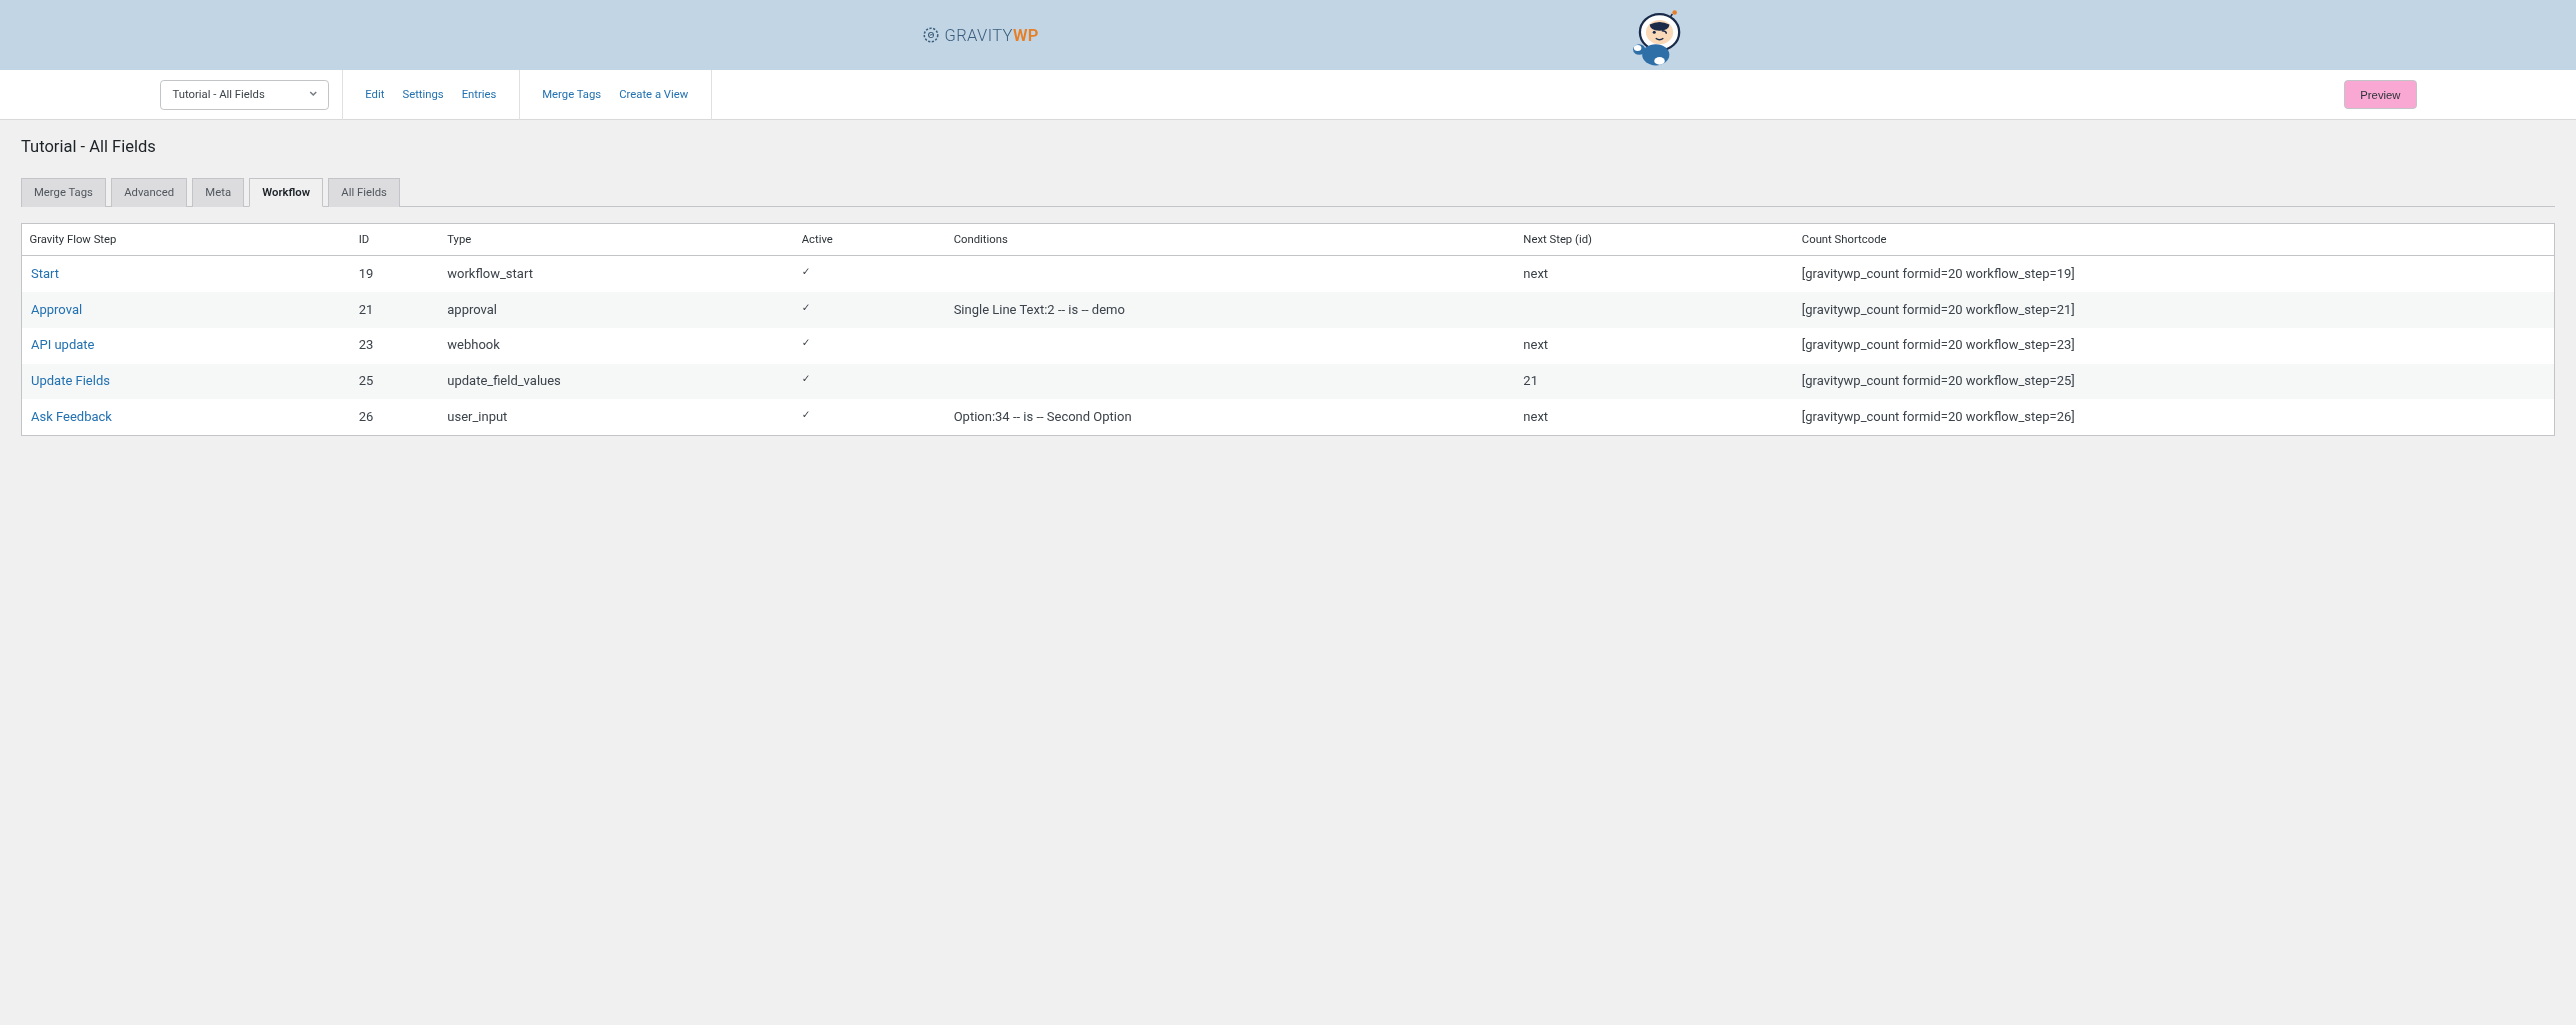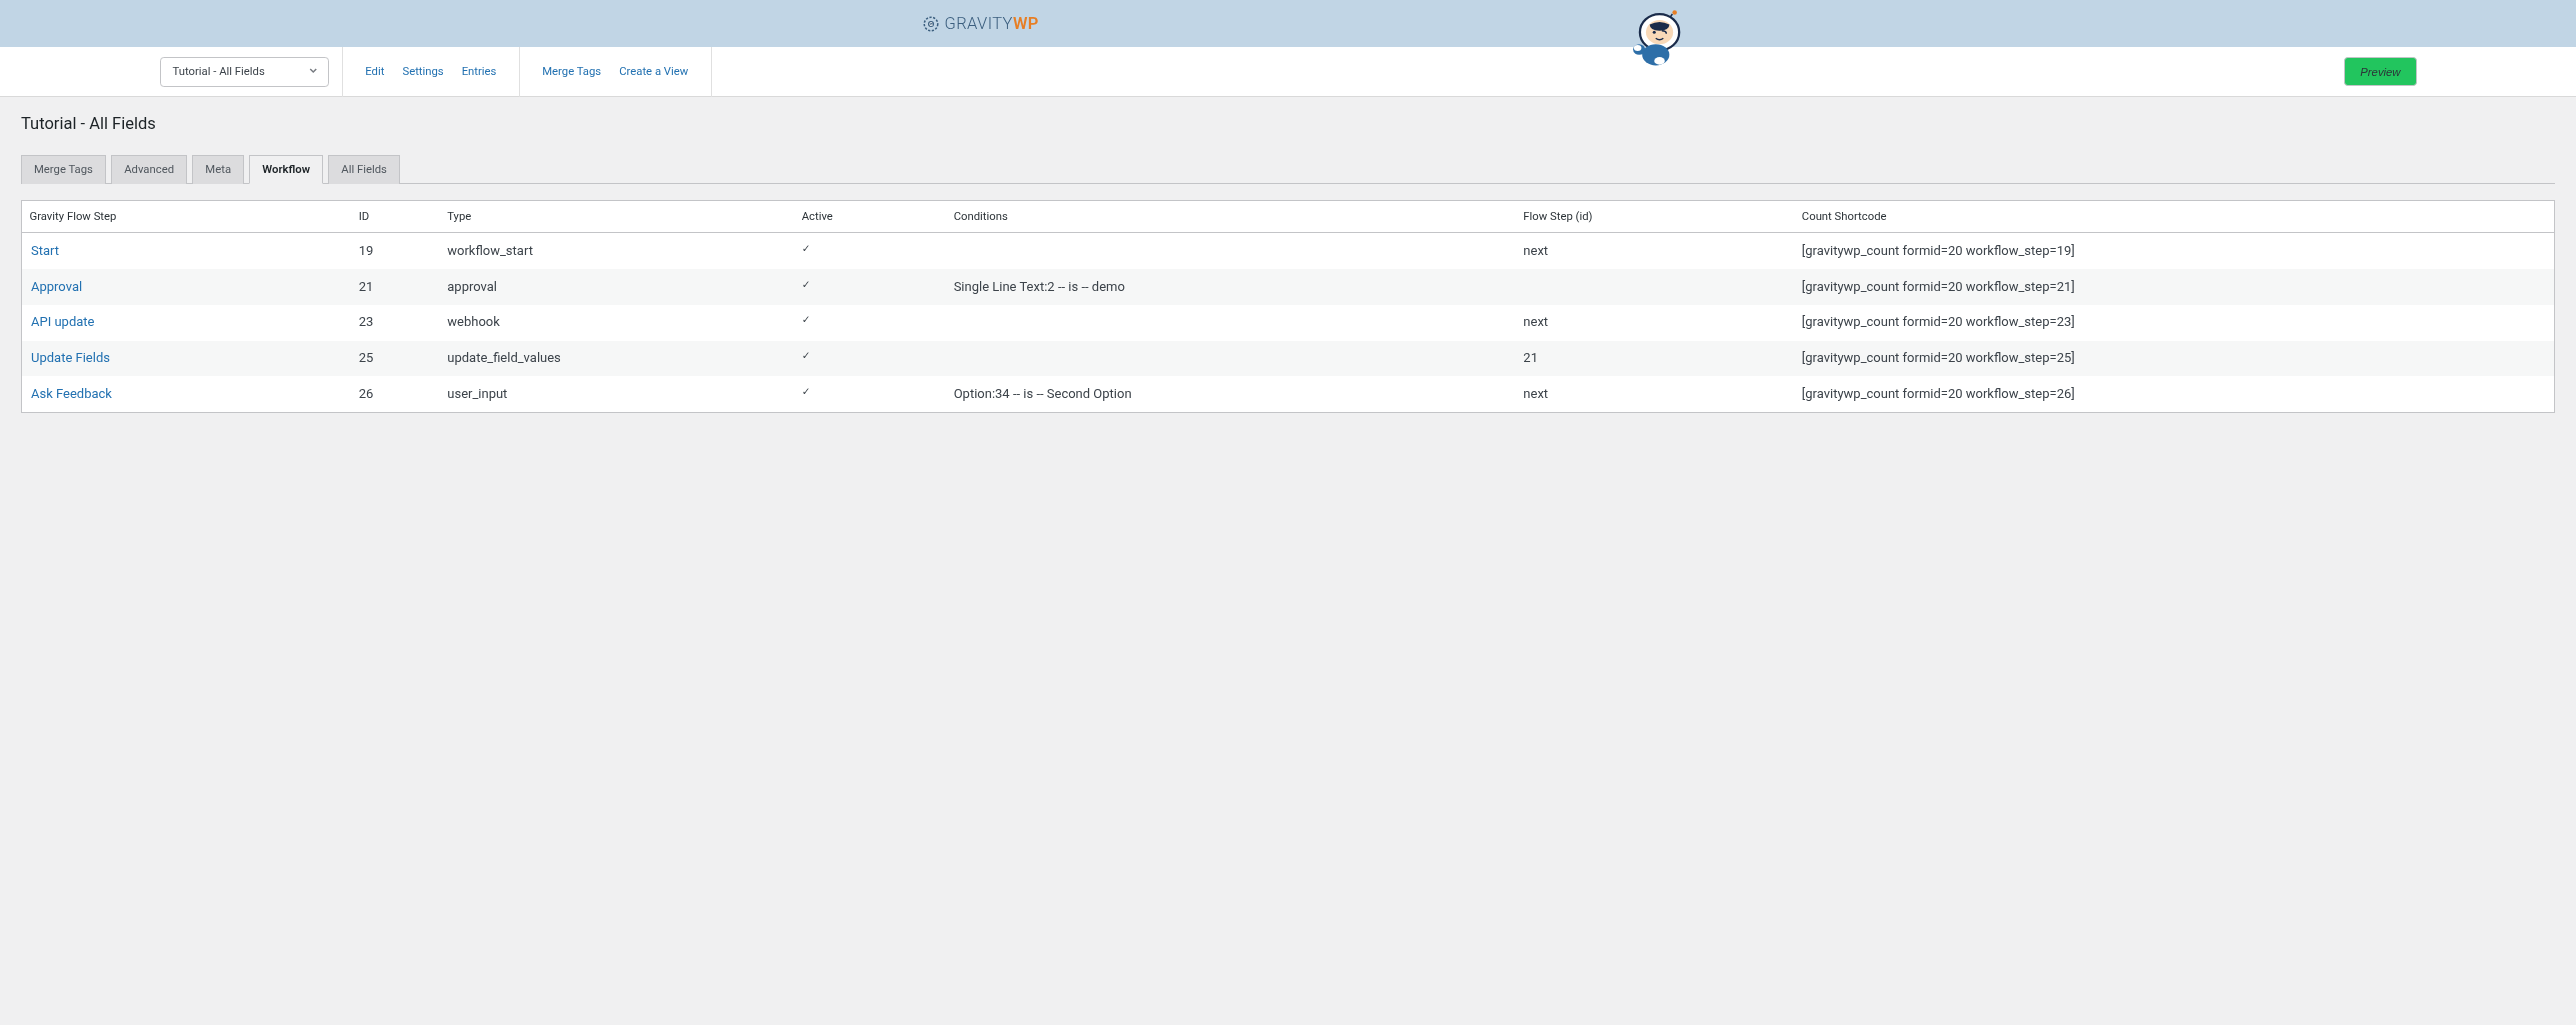--- a/index.html
+++ b/index.html
@@ -8,21 +8,21 @@
       box-sizing: border-box;
     }
     body {
       font-family: -apple-system, BlinkMacSystemFont, "Segoe UI", Roboto, Helvetica, Arial, sans-serif;
       background: #f0f0f1;
       font-size: 11.3px;
       color: #3c434a;
     }
     .header-bar {
       background: #c1d5e5;
-      height: 47px;
+      height: 70px;
       position: relative;
     }
     .header-inner {
       max-width: 1051px;
       margin: 0 auto;
       padding: 0 16.5px;
       height: 100%;
       display: flex;
       align-items: center;
       position: relative;
@@ -96,29 +96,28 @@
       color: #2271b1;
       font-size: 11.3px;
       padding: 6px 9px;
       cursor: pointer;
       text-decoration: none;
     }
     .toolbar-spacer {
       flex: 1;
     }
     .preview-btn {
-      background: #22c55e;
+      background: #f9a8d4;
       border: 0.8px solid #c3c4c7;
       border-radius: 3.8px;
       padding: 7.5px 15px;
       font-size: 11.3px;
       color: #2c3338;
       cursor: pointer;
       margin-right: 143px;
-      font-style: italic;
     }
     .page-content {
       padding: 16.5px 21px;
     }
     .page-title {
       font-size: 16.5px;
       font-weight: 400;
       color: #1d2327;
       margin-bottom: 22.5px;
     }
@@ -268,21 +267,21 @@
 
   <div class="table-container">
     <table>
       <thead>
         <tr>
           <th class="col-step">Gravity Flow Step</th>
           <th class="col-id">ID</th>
           <th class="col-type">Type</th>
           <th class="col-active">Active</th>
           <th class="col-conditions">Conditions</th>
-          <th class="col-next">Flow Step (id)</th>
+          <th class="col-next">Next Step (id)</th>
           <th class="col-shortcode">Count Shortcode</th>
         </tr>
       </thead>
       <tbody id="table-body">
           <tr>
             <td><span class="step-link">Start</span></td>
             <td>19</td>
             <td>workflow_start</td>
             <td class="check">✓</td>
             <td class="conditions-line"></td>

